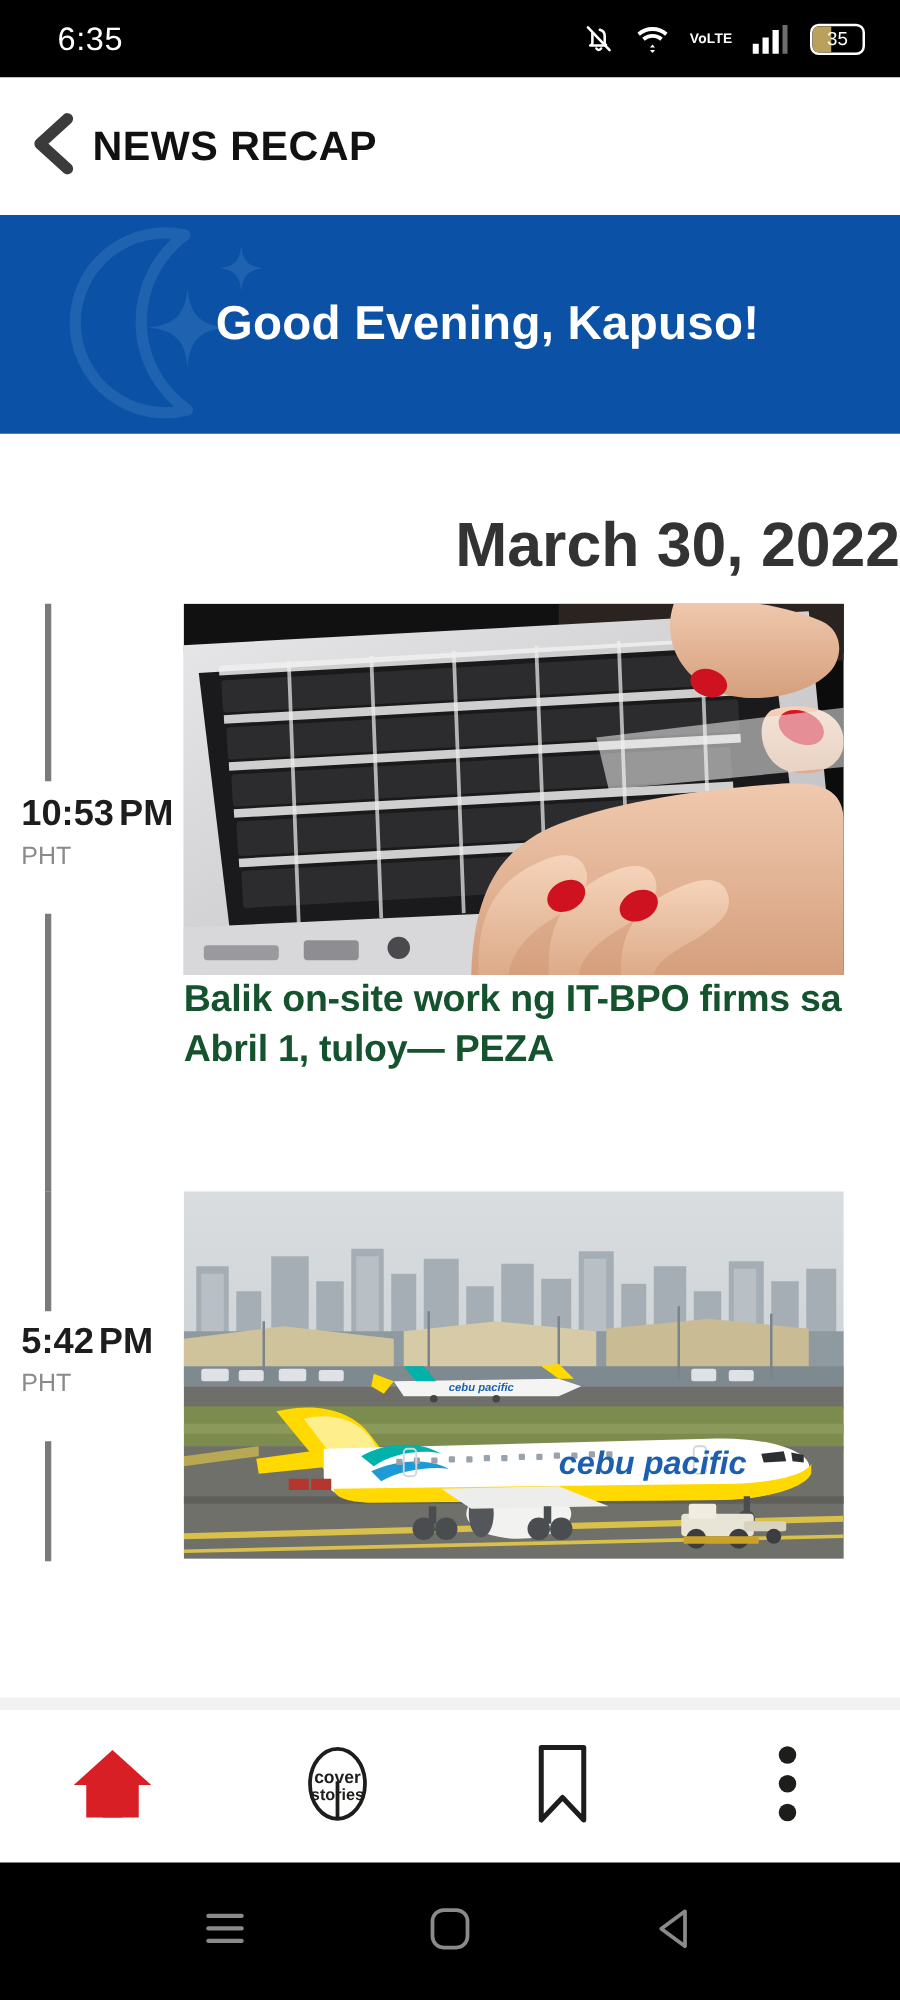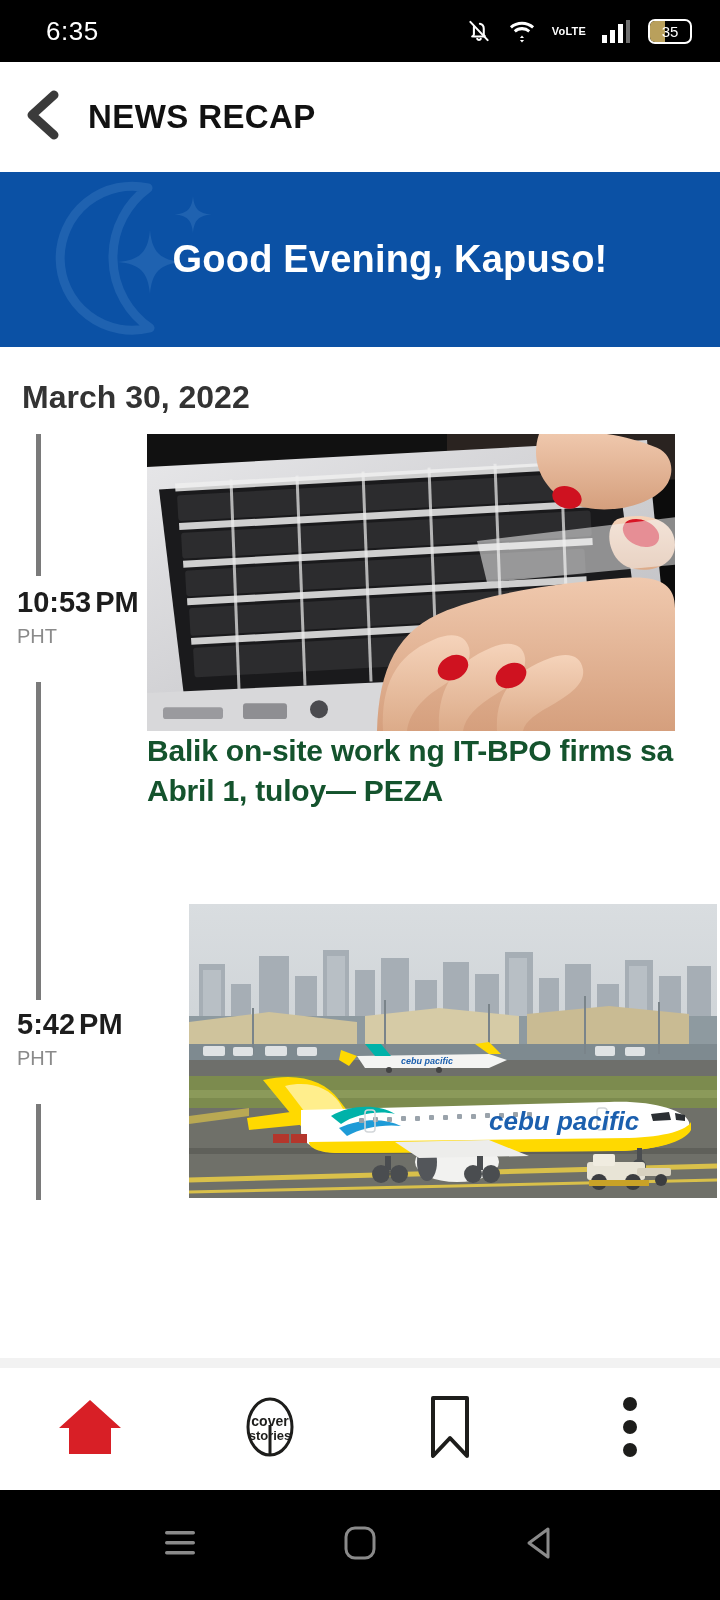--- a/index.html
+++ b/index.html
@@ -35,21 +35,21 @@
   }
   .batt-fill{
     position:absolute; left:0; top:0; bottom:0; width:38%;
     background:#b9a05c;
   }
   .batt-num{ position:relative; font-size:15px; font-weight:500; color:#fff; z-index:2; }
 
   
   .app-header{
     height:110px; background:#fff; display:flex; align-items:center;
-    padding-left:14px; gap:14px;
+    padding-left:14px; 
   }
   .back-btn{ width:60px; height:60px; display:flex; align-items:center; justify-content:center; }
   .page-title{
     font-size:33px; font-weight:700; color:#111; letter-spacing:.4px;
   }
 
   
   .greet-banner{
     position:relative; height:175px; background:#0b51a5;
     display:flex; flex-direction:column; align-items:center; justify-content:center;
@@ -60,22 +60,23 @@
     position:relative; z-index:2; color:#fff; font-size:38px; font-weight:700;
     letter-spacing:.2px; margin-left:60px; line-height:1.1;
   }
   .greet-sub{
     position:relative; z-index:2; color:#7ea6d8; font-size:22px; font-style:italic;
     font-weight:700; margin-left:120px; margin-top:10px;
   }
 
   
   .date-head{
-    font-size:32px; font-weight:700; color:#333;
-    padding:32px 0 0 22px;
+    font-size:50px; font-weight:700; color:#333;
+    padding:60px 0 0 22px;
+    text-align:right;
   }
 
   
   .feed{ position:relative; padding-top:18px; }
   .tl-row{ position:relative; display:flex; }
   .tl-left{
     width:147px; position:relative; flex:none;
   }
   .tl-line{
     position:absolute; left:36px; width:5px; background:#7a7a7a;
@@ -279,21 +280,21 @@
                  C462 126 456 96 470 86 Z" fill="url(#skin2)"></path>
         <ellipse cx="494" cy="100" rx="19" ry="13" fill="#d81424" transform="rotate(24 494 100)"></ellipse>
 
         <path d="M330 108 L528 84 L528 132 L340 150 Z" fill="#f2f2f2" opacity=".55"></path>
       </svg>
 
       <div class="headline">Balik on-site work ng IT-BPO firms sa Abril 1, tuloy— PEZA</div>
     </div>
   </div>
 
-  <div class="tl-row" style="height:300px;gap:42px;">
+  <div class="tl-row" style="height:300px;">
     <div class="tl-left">
       <div class="tl-line" style="top:0; height:96px;"></div>
       <div class="tl-time" style="top:104px;">
         <div class="t-main">
           <span>5:42</span><span class="ampm">PM</span>
         </div>
         <div class="t-zone">PHT</div>
       </div>
       <div class="tl-line" style="top:200px; height:96px;"></div>
     </div>

